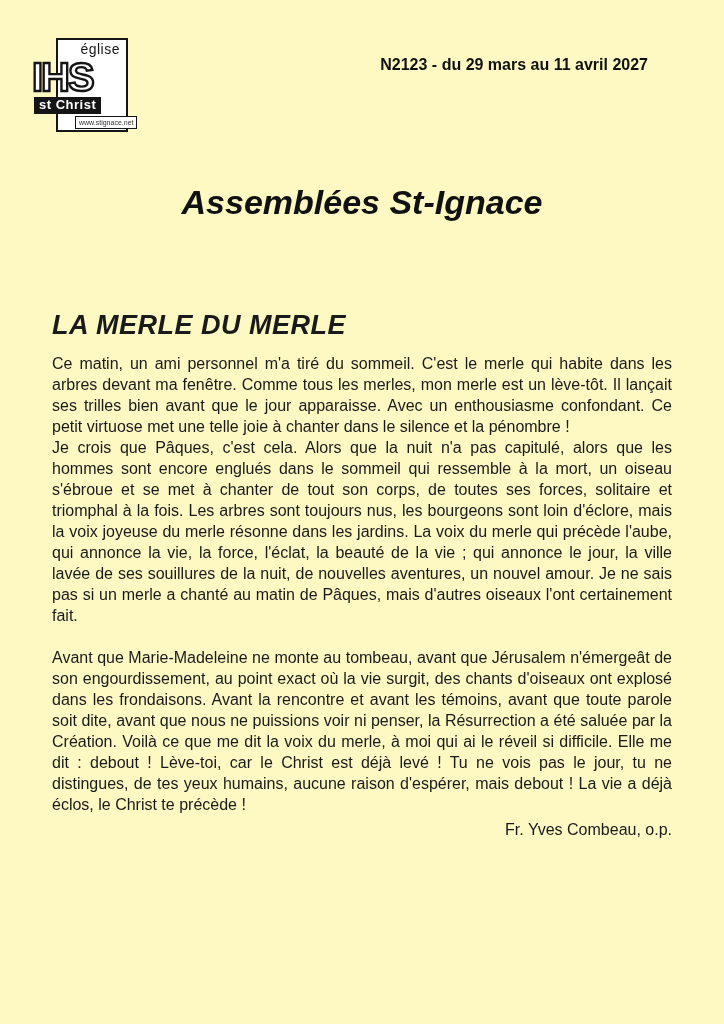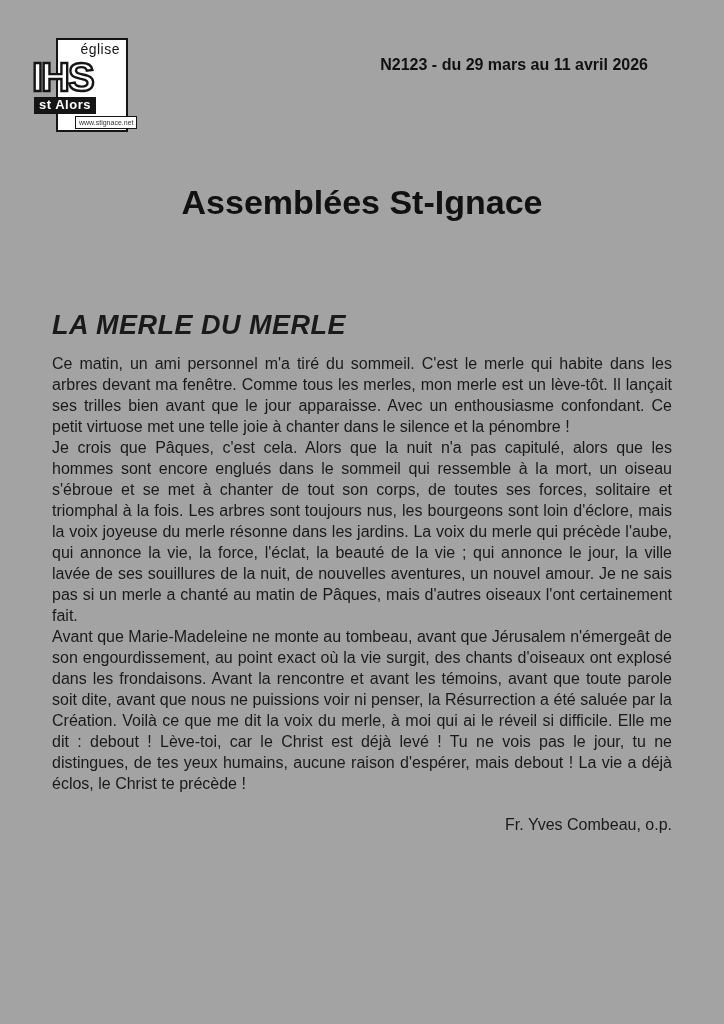--- a/index.html
+++ b/index.html
@@ -1,20 +1,20 @@
 <!DOCTYPE html>
 <html><head>
 <meta charset="utf-8">
 <style>
   html,body { margin:0; padding:0; background:#888; }
   .page {
     position:relative;
     width:724px; height:1024px;
     margin:0 auto;
-    background:#a3a3a3;
+    background:#fef9c3;
     font-family:"Liberation Sans", sans-serif;
     color:#151515;
     overflow:hidden;
   }
 
   
   .logo { position:absolute; left:0; top:0; width:160px; height:140px; }
   .logo-frame {
     position:absolute; left:56px; top:38px; width:68px; height:90px;
     border:2px solid #151515; background:#fff;
@@ -39,59 +39,59 @@
 
   
   .issue-ref {
     position:absolute; top:56px; right:76px;
     font-size:16px; font-weight:bold; color:#111;
   }
 
   .doc-title {
     position:absolute; top:160px; left:0; width:100%;
     text-align:center;
-    font-size:34px; font-weight:bold; 
+    font-size:34px; font-weight:bold; font-style:italic;
     color:#111; letter-spacing:0;
   }
 
   
   .article-heading {
     position:absolute; left:52px; top:288px;
     font-size:27px; font-style:italic; color:#1a1a1a;
     letter-spacing:0.5px;
   }
   .article-body {
     position:absolute; left:52px; top:353px; width:620px;
     font-size:16px; line-height:21px; text-align:justify;
     color:#1a1a1a;
   }
   .article-body p { margin:0; }
-  .article-body p.gap-before { }
+  .article-body p.gap-before { margin-top:21px; }
   .signature {
-    margin-top:20px;
+    margin-top:4px;
     text-align:right;
     font-size:16px;
   }
 </style>
 </head>
 <body>
 
 <div class="page">
 
   <div class="logo">
     <div class="logo-frame"></div>
     <div class="logo-eglise">église</div>
     <svg class="logo-monogram" width="100" height="46" viewBox="0 0 100 46">
       <text x="2" y="37" font-family="Liberation Sans, sans-serif" font-size="40" font-weight="bold" letter-spacing="-2" fill="#ffffff" stroke="#151515" stroke-width="2.4">IHS</text>
     </svg>
-    <div class="logo-bar">st Alors</div>
+    <div class="logo-bar">st Christ</div>
     <div class="logo-url">www.stignace.net</div>
   </div>
 
-  <div class="issue-ref">N2123 - du 29 mars au 11 avril 2026</div>
+  <div class="issue-ref">N2123 - du 29 mars au 11 avril 2027</div>
 
   <h1 class="doc-title">Assemblées St-Ignace</h1>
 
   <h2 class="article-heading">LA MERLE DU MERLE</h2>
 
   <div class="article-body">
     <p>Ce matin, un ami personnel m'a tiré du sommeil. C'est le merle qui habite dans les arbres devant ma fenêtre. Comme tous les merles, mon merle est un lève-tôt. Il lançait ses trilles bien avant que le jour apparaisse. Avec un enthousiasme confondant. Ce petit virtuose met une telle joie à chanter dans le silence et la pénombre !</p>
     <p>Je crois que Pâques, c'est cela. Alors que la nuit n'a pas capitulé, alors que les hommes sont encore englués dans le sommeil qui ressemble à la mort, un oiseau s'ébroue et se met à chanter de tout son corps, de toutes ses forces, solitaire et triomphal à la fois. Les arbres sont toujours nus, les bourgeons sont loin d'éclore, mais la voix joyeuse du merle résonne dans les jardins. La voix du merle qui précède l'aube, qui annonce la vie, la force, l'éclat, la beauté de la vie ; qui annonce le jour, la ville lavée de ses souillures de la nuit, de nouvelles aventures, un nouvel amour. Je ne sais pas si un merle a chanté au matin de Pâques, mais d'autres oiseaux l'ont certainement fait.</p>
     <p class="gap-before">Avant que Marie-Madeleine ne monte au tombeau, avant que Jérusalem n'émergeât de son engourdissement, au point exact où la vie surgit, des chants d'oiseaux ont explosé dans les frondaisons. Avant la rencontre et avant les témoins, avant que toute parole soit dite, avant que nous ne puissions voir ni penser, la Résurrection a été saluée par la Création. Voilà ce que me dit la voix du merle, à moi qui ai le réveil si difficile. Elle me dit : debout ! Lève-toi, car le Christ est déjà levé ! Tu ne vois pas le jour, tu ne distingues, de tes yeux humains, aucune raison d'espérer, mais debout ! La vie a déjà éclos, le Christ te précède !</p>
     <div class="signature">Fr. Yves Combeau, o.p.</div>

